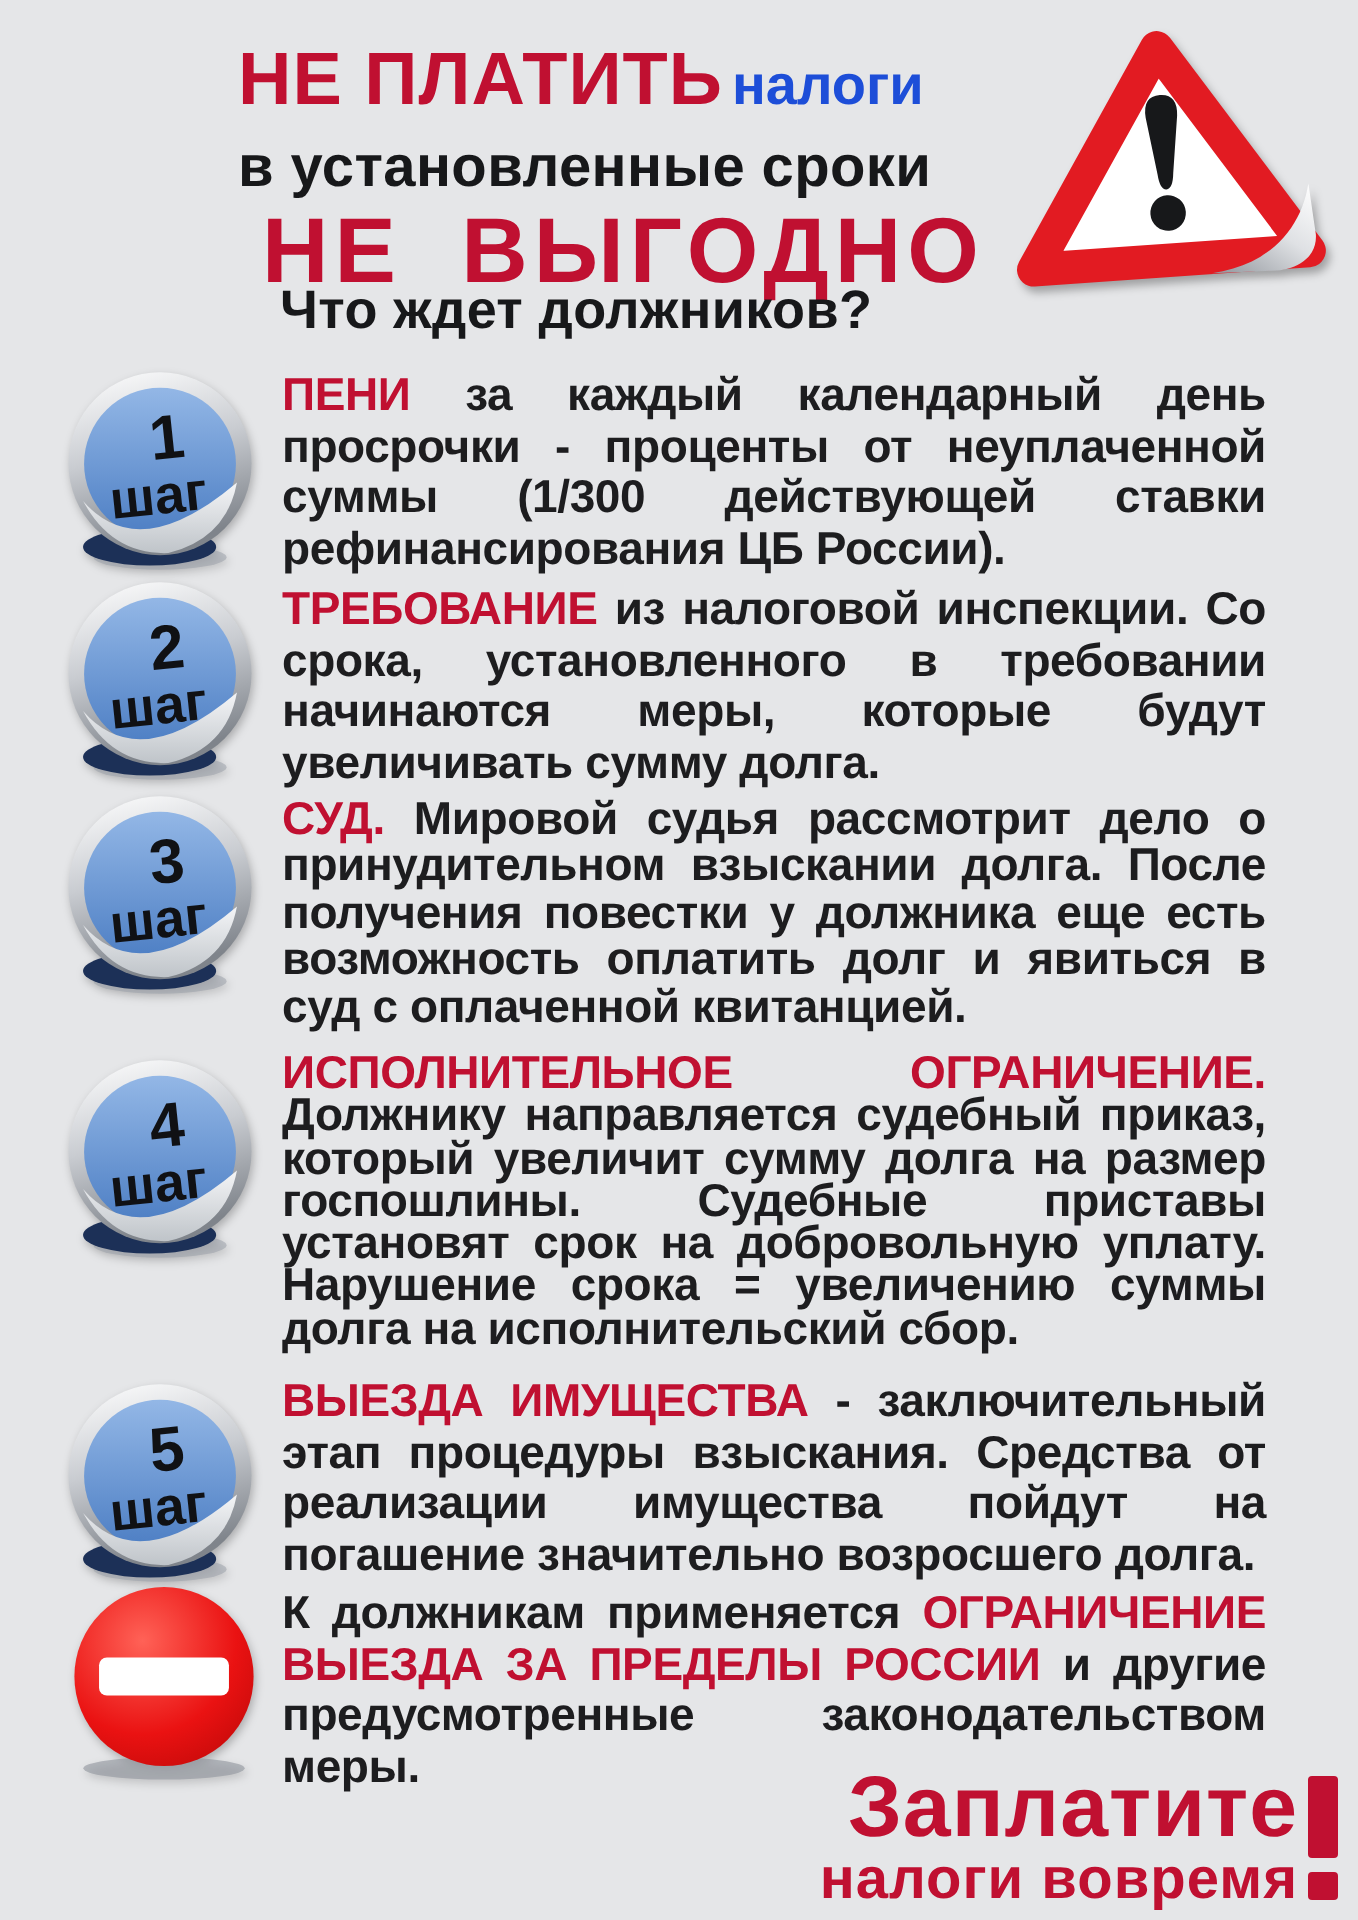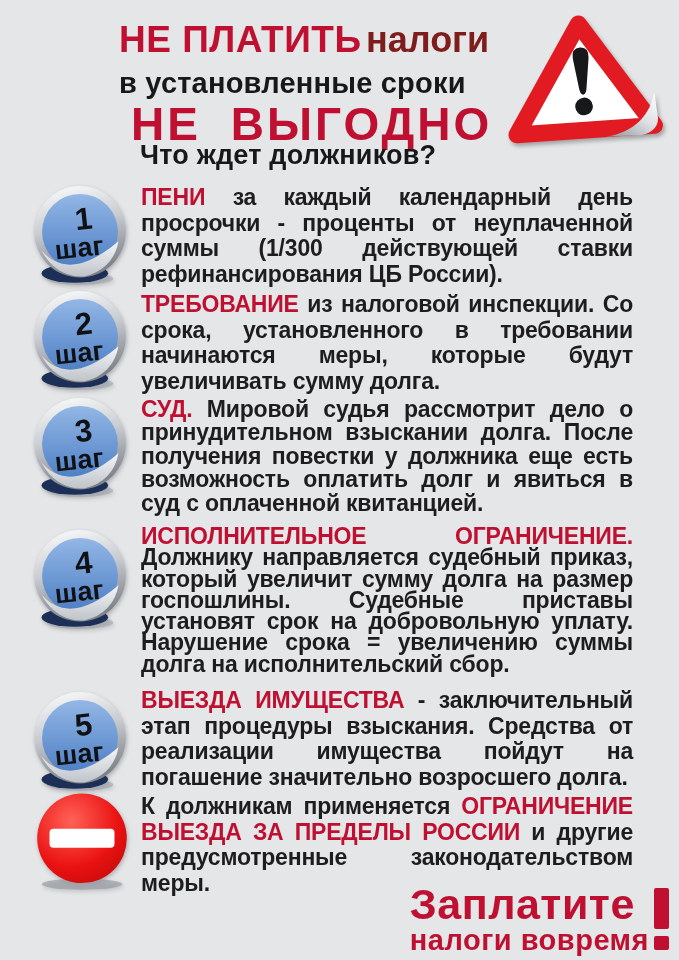--- a/index.html
+++ b/index.html
@@ -7,21 +7,21 @@
   .poster {
     position:relative; width:679px; height:960px; margin:0 auto;
     background:#e5e6e8; overflow:hidden;
     font-family:"Liberation Sans", sans-serif;
     color:#1d1d1f;
   }
   
   .hdr { position:absolute; left:119px; top:20px; white-space:nowrap; }
   .hdr-l1 { line-height:40px; }
   .hdr-red-big { color:#c01031; font-weight:bold; font-size:37px; letter-spacing:0.5px; }
-  .hdr-black-sm { color:#7f1d1d; font-weight:bold; font-size:36px; }
+  .hdr-black-sm { color:#1d4ed8; font-weight:bold; font-size:28px; }
   .hdr-l2 { color:#17181a; font-weight:bold; font-size:29px; line-height:32px; letter-spacing:0.2px; }
   .hdr-l3 { color:#c01031; font-weight:bold; font-size:46px; line-height:50px; letter-spacing:3px; word-spacing:14px;margin-left:12px; }
   
   .warning-svg { position:absolute; left:498px; top:8px; width:168px; height:138px;
     filter:drop-shadow(2px 3px 2px rgba(0,0,0,0.30)); }
   
   .subhead { position:absolute; left:140px; top:140px; font-size:27px; font-weight:bold; color:#17181a; letter-spacing:0.2px; }
   
   .badge { position:absolute; left:28px; width:104px; height:104px;
     filter:drop-shadow(1px 2px 2px rgba(0,0,0,0.25)); }
@@ -31,21 +31,21 @@
     position:absolute; left:141px; width:492px;
     font-size:23px; font-weight:bold; line-height:25.5px;
     text-align:justify; color:#1d1d1f; letter-spacing:-0.2px;
   }
   .lead { color:#c01031; }
   
   .noentry-svg { position:absolute; left:26px; top:790px; width:112px; height:101px;
     filter:drop-shadow(1px 2px 2px rgba(0,0,0,0.25)); }
   
   .slogan { position:absolute; right:10px; bottom:5px; display:flex; align-items:flex-start; }
-  .slogan-lines { }
+  .slogan-lines { text-align:right; }
   .slogan-l1 { color:#c01031; font-weight:bold; font-size:43px; line-height:42px; letter-spacing:0.5px; }
   .slogan-l2 { color:#c01031; font-weight:bold; font-size:29px; line-height:29px; margin-top:1px; letter-spacing:0.5px; }
   .slogan-excl { display:flex; flex-direction:column; align-items:center; margin-left:5px; margin-top:5px; }
   .excl-bar { width:15px; height:41px; background:#c01031; border-radius:2px; }
   .excl-dot { width:15px; height:14px; background:#c01031; border-radius:2px; margin-top:7px; }
 </style>
 </head>
 <body>
 
 <svg width="0" height="0" style="position:absolute" aria-hidden="true">

